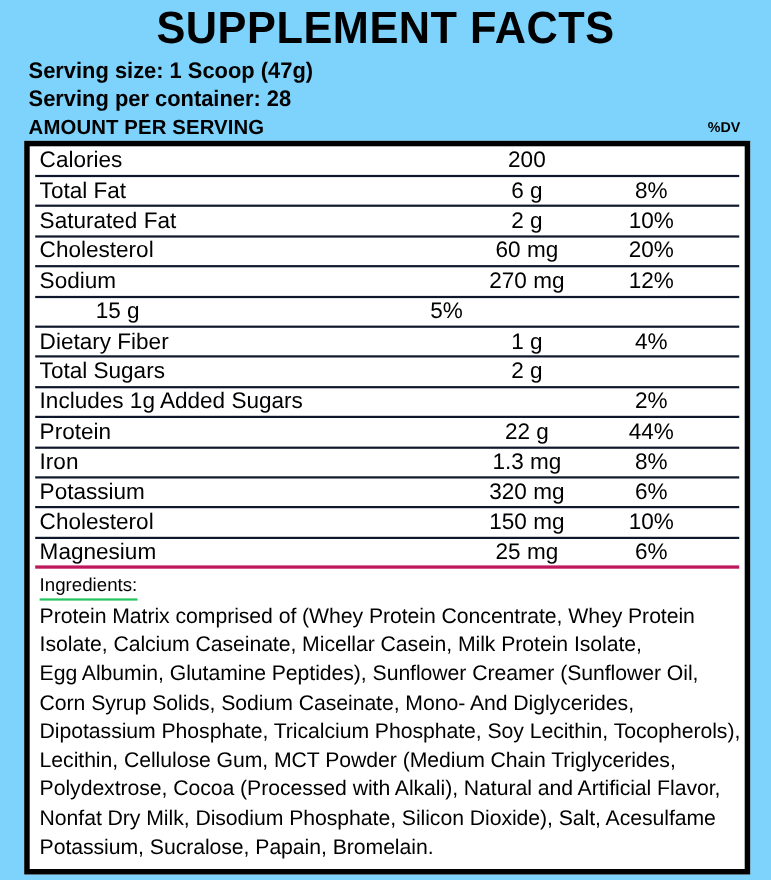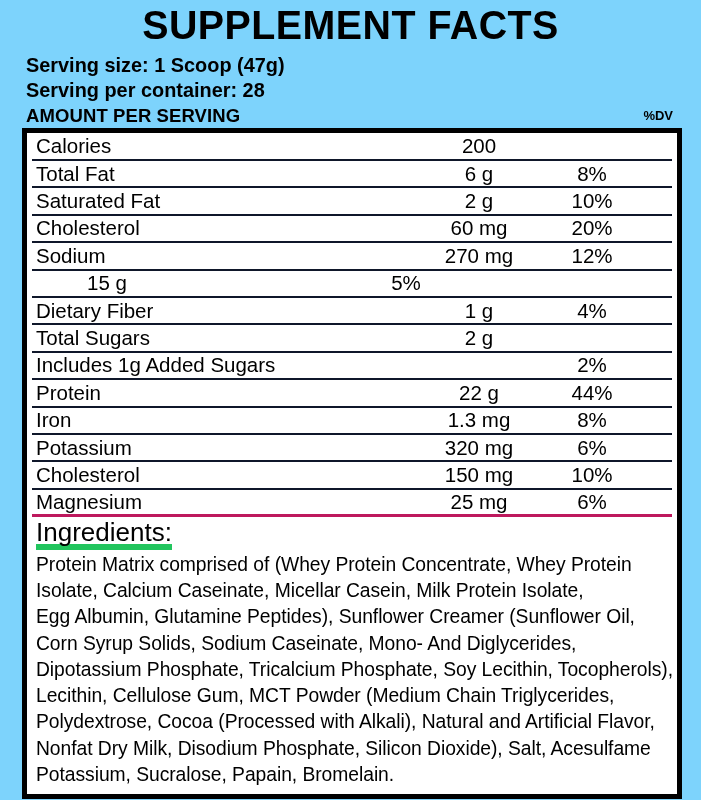--- a/index.html
+++ b/index.html
@@ -129,24 +129,24 @@
     white-space: nowrap;
     padding-right: 42px;
     box-sizing: border-box;
   }
 
   
   .ingredients-block {
     padding: 3px 8px 6px 9px;
   }
   .ingredients-heading {
-    font-size: 26px;
+    font-size: 17px;
     line-height: 24px;
     display: inline-block;
-    border-bottom: 6px solid #22c55e;
+    border-bottom: 2px solid #22c55e;
     padding-bottom: 0px;
     margin-bottom: 2px;
   }
   .ingredients-body {
     font-size: 19.3px;
     line-height: 26.2px;
     letter-spacing: -0.05px;
   }
   .ing-line {
     white-space: nowrap;

